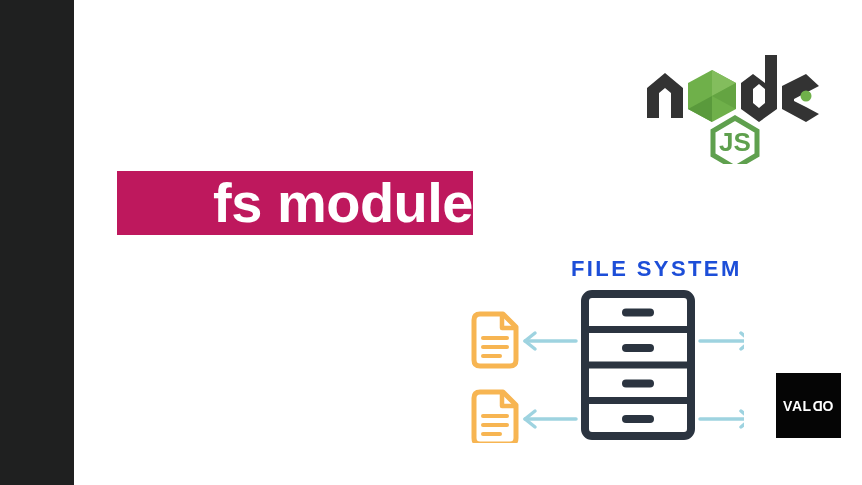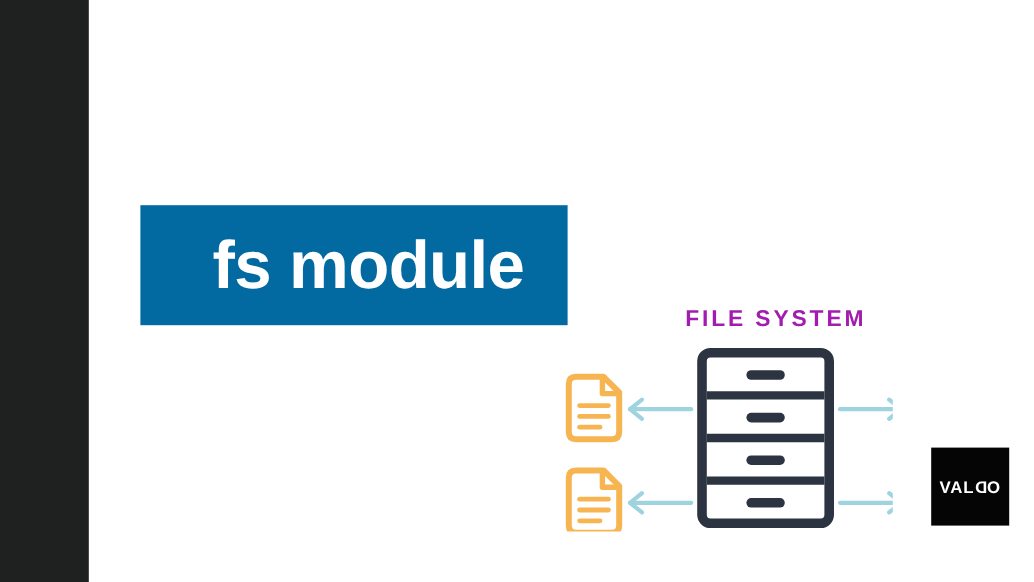--- a/index.html
+++ b/index.html
@@ -45,25 +45,25 @@
     letter-spacing: 1px;
     line-height: 1.05;
     white-space: nowrap;
   }
   
   .green-box {
     position: absolute;
     left: 43px;
     top: 171px;
     width: 356px;
-    height: 100px;
-    background: #0369a1;
+    height: 64px;
+    background: #be185d;
     display: flex;
     align-items: center;
-    justify-content: center;
+    justify-content: flex-end;
     box-sizing: border-box;
     padding-left: 24px;
   }
   .green-box-label {
     font-size: 56px;
     font-weight: bold;
     color: #ffffff;
     letter-spacing: -0.5px;
     line-height: 1;
     white-space: nowrap;
@@ -96,23 +96,23 @@
     position: absolute;
     left: 320px;
     top: 248px;
     width: 350px;
     height: 195px;
   }
   .fs-title {
     position: absolute;
     left: 177px;
     top: 8px;
-    font-size: 19px;
-    font-weight: bold;
-    color: #a21caf;
+    font-size: 22px;
+    font-weight: bold;
+    color: #1d4ed8;
     letter-spacing: 2.4px;
     white-space: nowrap;
   }
   .fs-graphic {
     position: absolute;
     left: 0;
     top: 40px;
     width: 350px;
     height: 155px;
   }
@@ -153,20 +153,50 @@
   <div class="sidebar-bar"></div>
 
   <div class="content">
 
 
     <div class="green-box">
       <span class="green-box-label">fs module</span>
     </div>
 
 
+    <div class="node-logo">
+      <svg width="180" height="112" viewBox="0 0 180 112" xmlns="http://www.w3.org/2000/svg">
+
+        <g fill="#333333">
+          <path d="M4 66 L4 36 L22 21 L40 36 L40 66 L28 66 L28 41 L22 36 L16 41 L16 66 Z"></path>
+        </g>
+
+        <g>
+          <polygon points="69,18 93,31 93,57 69,70 45,57 45,31" fill="#6fb04a"></polygon>
+          <polygon points="69,18 93,31 69,44" fill="#83bd5d"></polygon>
+          <polygon points="45,57 69,44 69,70" fill="#5a9a3c"></polygon>
+          <polygon points="69,44 93,31 93,57" fill="#64a442"></polygon>
+        </g>
+
+        <g fill="#333333">
+          <path d="M122 3 L134 3 L134 57 L116 70 L98 57 L98 31 L110 22 L122 31 Z
+                   M110 37 L110 51 L116 56 L122 51 L122 37 L116 32 Z"></path>
+        </g>
+
+        <g fill="#333333">
+          <path d="M163 22 L139 34 L139 57 L163 70 L176 62 L163 55 L151 49 L151 47 L176 34 Z"></path>
+          <circle cx="163" cy="44" r="5.5" fill="#6fb04a"></circle>
+        </g>
+
+        <g>
+          <polygon points="92,66 114,79 114,103 92,116 70,103 70,79" fill="none" stroke="#5fa04e" stroke-width="5"></polygon>
+          <text x="92" y="99" text-anchor="middle" font-family="Liberation Sans, sans-serif" font-size="26" font-weight="bold" fill="#5fa04e">JS</text>
+        </g>
+      </svg>
+    </div>
 
     <div class="fs-diagram">
       <div class="fs-title">FILE SYSTEM</div>
 
       <div class="fs-graphic">
         <svg width="350" height="155" viewBox="0 0 350 155" xmlns="http://www.w3.org/2000/svg">
 
           <g>
             <path d="M86 26 L109 26 L122 39 L122 72 Q122 78 116 78 L86 78 Q80 78 80 72 L80 32 Q80 26 86 26 Z" fill="none" stroke="#f7b552" stroke-width="5" stroke-linejoin="round"></path>
             <path d="M108 27 L108 40 L121 40" fill="none" stroke="#f7b552" stroke-width="4.5" stroke-linejoin="round"></path>

